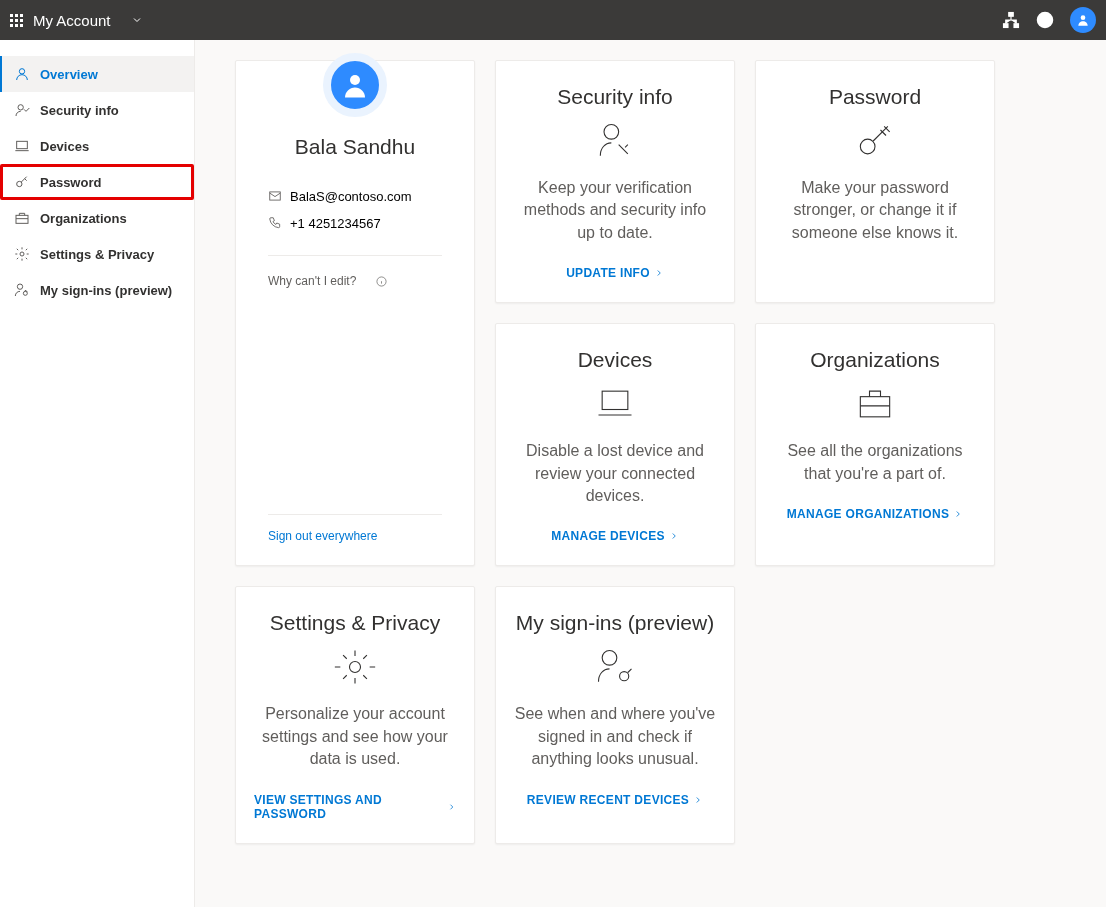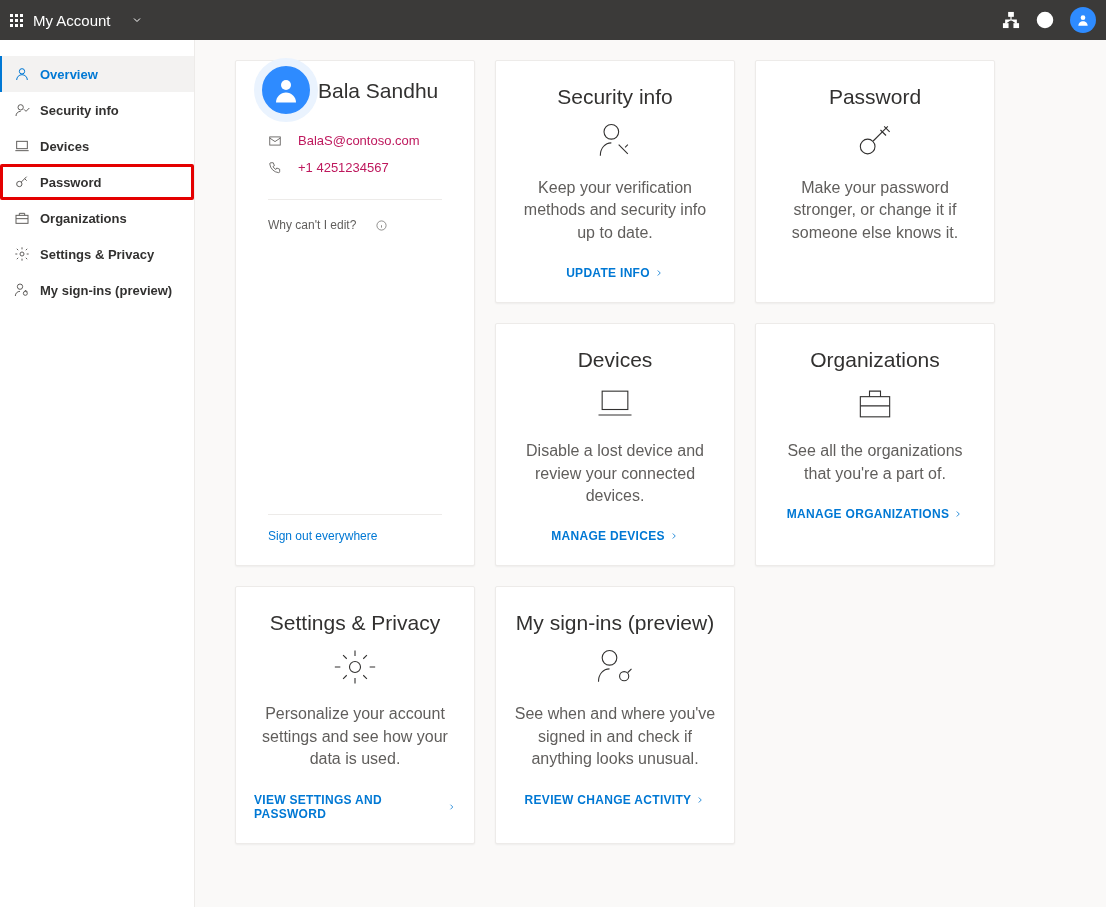--- a/index.html
+++ b/index.html
@@ -26,25 +26,25 @@
   .card { background:#fff; border:1px solid #edebe9; border-radius:2px; box-shadow:0 1px 2px rgba(0,0,0,0.05); display:flex; flex-direction:column; align-items:center; padding: 24px 18px 22px; }
   .card-profile { grid-row: 1 / span 2; padding-top:0; align-items:stretch;}
   .card h2 { font-size:21px; font-weight:400; color:#323130; text-align:center; margin-bottom:10px;}
   .card-icon { width:44px; height:44px; margin-bottom:14px; display:flex;align-items:center;justify-content:center;}
   .card-icon svg { width:44px;height:44px; stroke:#323130; fill:none; stroke-width:1.2;}
   .card-desc { font-size:16px; color:#605e5c; text-align:center; line-height:1.4; margin-bottom:22px; max-width:210px;}
   .card-action { font-size:12px; font-weight:600; color:#0078d4; letter-spacing:0.3px; cursor:pointer; display:flex;align-items:center;gap:4px;}
   .card-action svg{width:10px;height:10px;stroke:#0078d4;fill:none;stroke-width:2;}
   .action-highlight { border:3px solid #e40000; padding:6px 14px; border-radius:2px;}
   
-  .profile-top { display:flex;align-items:center; padding-top:0;}
+  .profile-top { display:flex;flex-direction:column;align-items:center; padding-top:0;}
   .avatar-big { width:64px;height:64px;border-radius:50%;background:#2e8bff;display:flex;align-items:center;justify-content:center;margin-top:-8px;border:8px solid #eaf3fe;}
   .avatar-big svg{width:30px;height:30px;fill:#fff;}
   .profile-name { font-size:21px; font-weight:400; text-align:center; margin:18px 0 24px;}
-  .profile-row { display:flex; align-items:flex-end; gap:16px; font-size:13px; color:#be185d; padding:6px 14px;}
+  .profile-row { display:flex; align-items:flex-start; gap:8px; font-size:13px; color:#000000; padding:6px 14px;}
   .profile-row svg{width:14px;height:14px;stroke:#605e5c;fill:none;}
   .profile-sep { height:1px; background:#edebe9; margin:18px 14px;}
   .why-edit { font-size:12px; color:#605e5c; padding:0 14px; display:flex;align-items:center;gap:20px;}
   .why-edit svg{width:11px;height:11px;stroke:#605e5c;fill:none;}
   .signout { font-size:12px; color:#0078d4; padding:0 14px; cursor:pointer;}
   .profile-spacer{flex:1;}
   .profile-sep2 { height:1px; background:#edebe9; margin:0 14px 14px;}
 </style>
 </head>
 <body>
@@ -270,21 +270,21 @@
         <div class="card-icon">
             <svg viewBox="0 0 48 48">
               <circle cx="18" cy="14" r="8"></circle>
               <path d="M6 40c0-8 5-14 12-14"></path>
               <circle cx="34" cy="34" r="5"></circle>
               <path d="M38 30l4-4"></path>
             </svg>
           </div>
         <div class="card-desc">See when and where you've signed in and check if anything looks unusual.</div>
         <div class="card-action">
-          <span>REVIEW CHANGE ACTIVITY</span>
+          <span>REVIEW RECENT DEVICES</span>
           <svg viewBox="0 0 24 24">
               <polyline points="9 6 15 12 9 18"></polyline>
             </svg>
         </div>
       </div>
     </div>
   </div>
 </div>
 
 </body></html>

